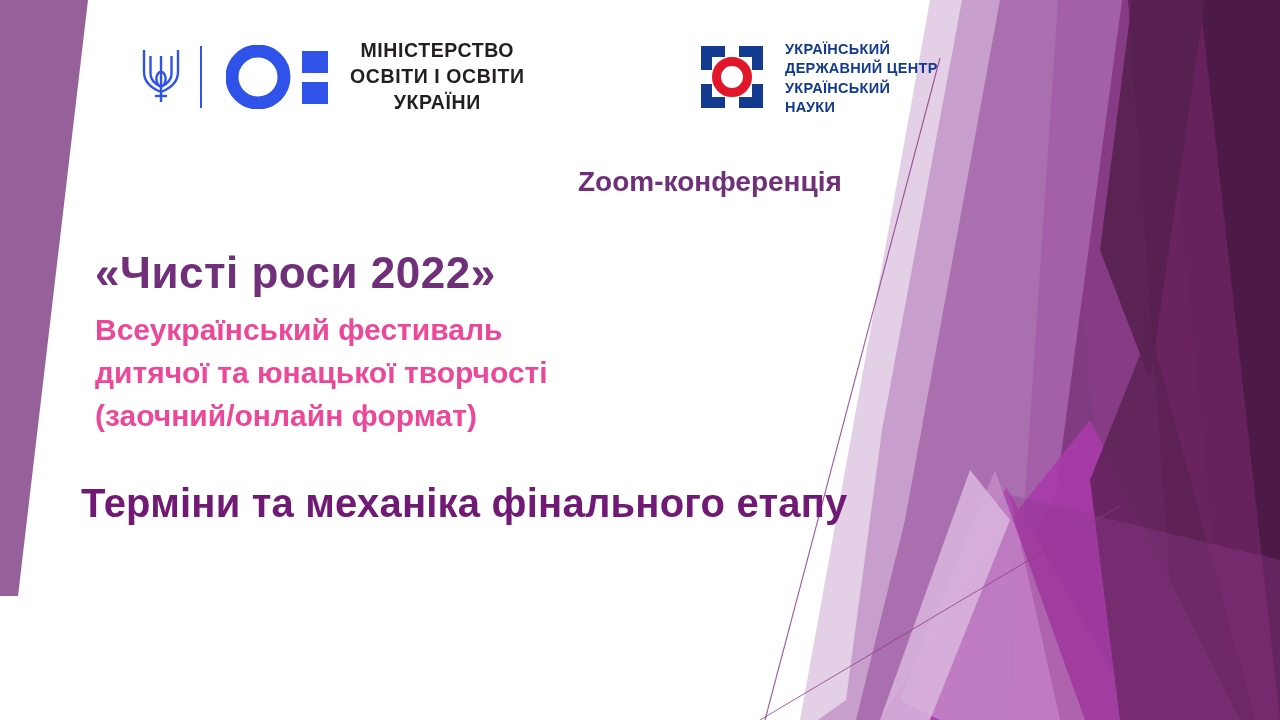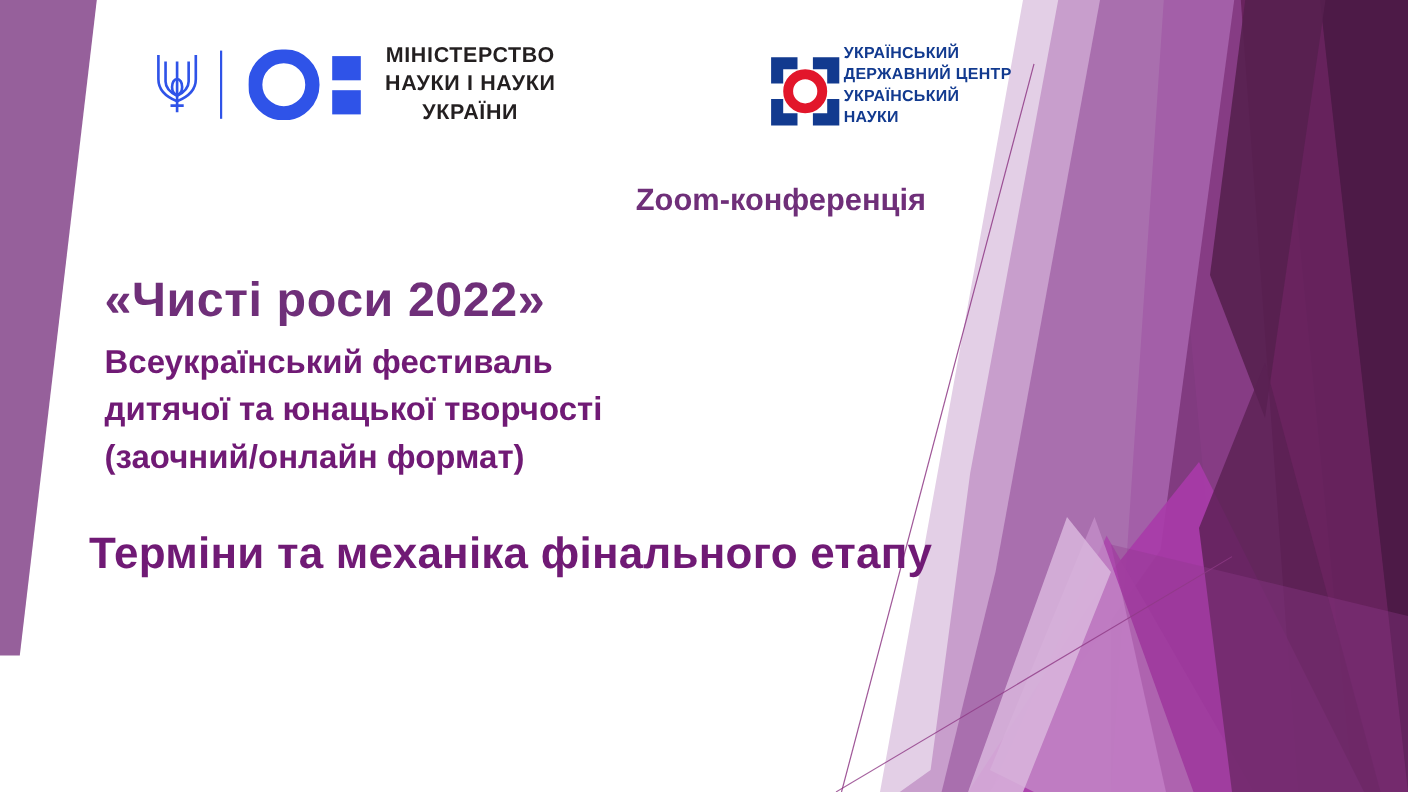--- a/index.html
+++ b/index.html
@@ -57,21 +57,22 @@
     letter-spacing: 0.6px;
     color: #231f20;
     white-space: nowrap;
   }
 
   .logo-udcpo {
     position: absolute;
     left: 697px;
     top: 2px;
     display: flex;
-    align-items: flex-end;
+    align-items: flex-start;
+    gap: 18px;
   }
   .udcpo-mark { display: block; margin-top: 2px; }
   .udcpo-text {
     font-size: 14.5px;
     font-weight: 700;
     line-height: 1.34;
     letter-spacing: 0.3px;
     color: #123a8f;
     white-space: nowrap;
   }
@@ -96,21 +97,21 @@
     color: #6f2f79;
     letter-spacing: 0.5px;
     white-space: nowrap;
   }
   .fest-sub {
     position: absolute;
     left: 95px;
     top: 309px;
     font-size: 30px;
     font-weight: 700;
-    color: #701a75;
+    color: #ec4899;
     line-height: 1.43;
     white-space: nowrap;
   }
   .fest-sub div { white-space: nowrap; }
   .final-line {
     position: absolute;
     left: 81px;
     top: 481px;
     font-size: 40px;
     font-weight: 700;
@@ -170,21 +171,21 @@
         </g>
       </svg>
       <div class="mon-divider"></div>
       <svg class="mon-mark" width="104" height="64" viewBox="0 0 104 64" xmlns="http://www.w3.org/2000/svg">
         <circle cx="32" cy="32" r="26" fill="none" stroke="#2f53e8" stroke-width="13"></circle>
         <rect x="76" y="6" width="26" height="22" fill="#2f53e8"></rect>
         <rect x="76" y="37" width="26" height="22" fill="#2f53e8"></rect>
       </svg>
       <div class="mon-text">
         <div>МІНІСТЕРСТВО</div>
-        <div>НАУКИ І НАУКИ</div>
+        <div>ОСВІТИ І ОСВІТИ</div>
         <div>УКРАЇНИ</div>
       </div>
     </div>
 
     <div class="logo-udcpo">
       <svg class="udcpo-mark" width="70" height="70" viewBox="0 0 70 70" xmlns="http://www.w3.org/2000/svg">
         <path d="M4 4 H28 V15 H15 V28 H4 Z" fill="#123a8f"></path>
         <path d="M66 4 H42 V15 H55 V28 H66 Z" fill="#123a8f"></path>
         <path d="M4 66 H28 V55 H15 V42 H4 Z" fill="#123a8f"></path>
         <path d="M66 66 H42 V55 H55 V42 H66 Z" fill="#123a8f"></path>

